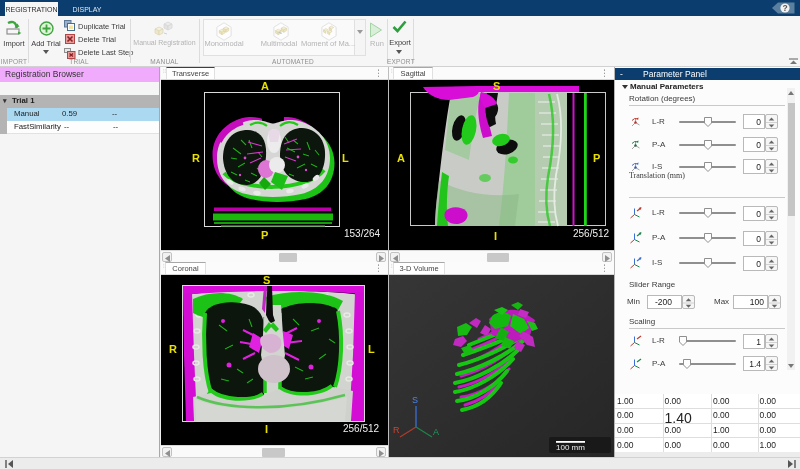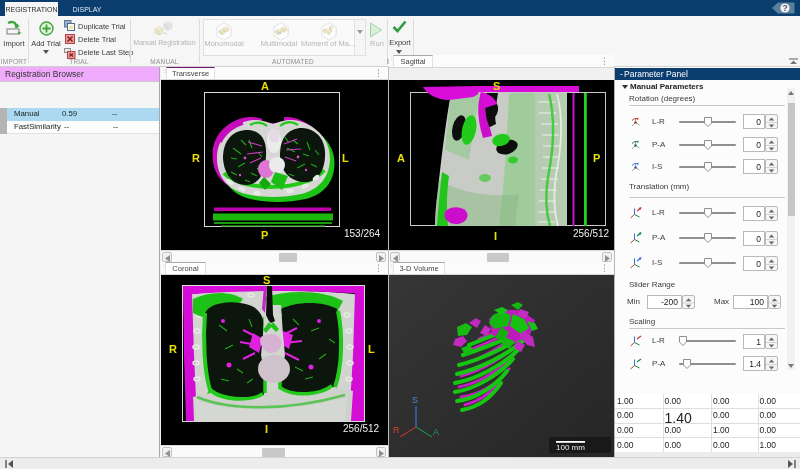--- a/index.html
+++ b/index.html
@@ -172,20 +172,24 @@
 
     <div class="seclab abs" style="left:0px;width:28px;">IMPORT</div>
     <div class="seclab abs" style="left:28px;width:102px;">TRIAL</div>
     <div class="seclab abs" style="left:130px;width:69px;">MANUAL</div>
     <div class="seclab abs" style="left:199px;width:188px;">AUTOMATED</div>
     <div class="seclab abs" style="left:387px;width:26px;">EXPORT</div>
   </div>
 
   <div id="lpanel" class="abs">
     <div id="lp-title" class="abs">Registration Browser</div>
+    <div class="lrow abs" style="top:28px;background:#b4b4b4;font-weight:bold;color:#1c1c1c;">
+      <span class="abs" style="left:3px;top:2px;font-size:7px;color:#333;">▾</span>
+      <span class="abs" style="left:12px;top:1px;">Trial 1</span>
+    </div>
     <div class="lrow abs" style="top:41px;background:#b4b4b4;">
       <div class="abs" style="left:7px;top:0;width:152px;height:13px;background:#abd9f2;"></div>
       <span class="abs" style="left:14px;top:1px;">Manual</span>
       <span class="abs" style="left:62px;top:1px;">0.59</span>
       <span class="abs" style="left:112px;top:1px;">--</span>
     </div>
     <div class="lrow abs" style="top:54px;background:#b4b4b4;">
       <div class="abs" style="left:7px;top:0;width:152px;height:13px;background:#fdfdfd;border-bottom:1px solid #e2e2e2;"></div>
       <span class="abs" style="left:14px;top:1px;">FastSimilarity</span>
       <span class="abs" style="left:64px;top:1px;">--</span>
@@ -273,21 +277,21 @@
         </svg>
       </div>
     <div class="sbtn" style="left:215px;">
         <svg width="5" height="7" viewBox="0 0 5 7">
           <path d="M0 0l5 3.5L0 7z" fill="#8f8f8f"></path>
         </svg>
       </div>
     <div class="sthumb" style="left:118px;width:18px;"></div>
   </div>
 
-  <div class="abs pane-h" style="left:389px;top:55px;width:225px;height:13px;text-decoration:underline;">
+  <div class="abs pane-h" style="left:389px;top:67px;width:225px;height:13px;text-decoration:underline;">
     <div class="phandle">⁝⁝</div>
     <div class="ptab" style="left:4px;width:40px;border-top:1px solid #a8a8a8;line-height:12px;">Sagittal</div>
     <div class="pdots" style="left:211px;">⋮</div>
   </div>
   <svg class="abs" style="left:389px;top:80px;" width="225" height="170" viewBox="0 0 225 170">
     <rect width="225" height="170" fill="#000"></rect>
     <rect x="21.5" y="12.5" width="195" height="133" fill="none" stroke="#c9c9c9" stroke-width="1"></rect>
     <defs>
         <filter id="bS" x="-5%" y="-5%" width="110%" height="110%">
           <feGaussianBlur stdDeviation="0.6"></feGaussianBlur>
@@ -527,21 +531,21 @@
     </g>
 
     <rect x="160" y="162" width="62" height="16" rx="2" fill="#191919"></rect>
     <rect x="167" y="166" width="29" height="1.8" fill="#fff"></rect>
     <text x="167" y="175" fill="#eee" font-family="Liberation Sans, sans-serif" font-size="8">100 mm</text>
   </svg>
 
   <div id="rpanel" class="abs">
     <div id="pp-head" class="abs">
         <span style="position:absolute;left:5px;top:0px;">-</span>
-        <span style="position:absolute;left:9px;border-radius:6px;">Parameter Panel</span>
+        <span style="position:absolute;left:28px;border-radius:6px;">Parameter Panel</span>
       </div>
 
     <div class="abs" style="left:7px;top:18px;width:0;height:0;border-top:4px solid #333;border-left:3.5px solid transparent;border-right:3.5px solid transparent;"></div>
     <div class="abs" style="left:15px;top:15px;font-size:8px;font-weight:bold;color:#222;">Manual Parameters</div>
     <div class="plab abs" style="left:14px;top:27px;">Rotation (degrees)</div>
     <div class="prule abs" style="left:14px;top:38px;width:156px;"></div>
     <div id="rot-rows">
       <svg class="abs" style="left:14px;top:48.5px;" width="13" height="13" viewBox="0 0 13 13">
           <path d="M6.5 6.5L6.5 2" stroke="#999" stroke-width="0.9"></path>
           <path d="M6.5 6.5L3 10" stroke="#999" stroke-width="0.9"></path>
@@ -599,21 +603,21 @@
         </svg>
       <div class="ibox abs" style="left:128px;top:92.0px;width:22px;height:15px;line-height:14px;padding-right:3px;">0</div>
       <div class="spin abs" style="left:150px;top:92.0px;height:15px;">
           <svg width="11" height="13" viewBox="0 0 11 13" style="display:block;margin:1px auto;">
             <path d="M0 6.5h11" stroke="#c9c9c9" stroke-width="0.8"></path>
             <path d="M5.5 1.5L8.3 4.5H2.7z" fill="#666"></path>
             <path d="M5.5 11.5L2.7 8.5h5.6z" fill="#666"></path>
           </svg>
         </div>
     </div>
-    <div class="plab abs" style="left:14px;top:115px;">Translation (mm)</div>
+    <div class="plab abs" style="left:14px;top:104px;font-family:Liberation Serif, serif;">Translation (mm)</div>
     <div class="prule abs" style="left:14px;top:130px;width:156px;"></div>
     <div id="tra-rows">
       <svg class="abs" style="left:14px;top:140px;" width="13" height="13" viewBox="0 0 13 13">
           <path d="M5.5 7.5V1.5" stroke="#3a6fd8" stroke-width="1"></path>
           <path d="M5.5 7.5L1.5 11" stroke="#c0392b" stroke-width="1"></path>
           <path d="M5.5 7.5L10.5 10" stroke="#1e8449" stroke-width="1"></path>
           <path d="M8 4l4-3" stroke="#c0392b" stroke-width="1.2"></path>
           <path d="M12.5 0l-1 3-2-2z" fill="#c0392b"></path>
         </svg>
       <div class="plab abs" style="left:37px;top:141px;">L-R</div>
@@ -665,21 +669,21 @@
       <div class="spin abs" style="left:150px;top:188.5px;height:15px;">
           <svg width="11" height="13" viewBox="0 0 11 13" style="display:block;margin:1px auto;">
             <path d="M0 6.5h11" stroke="#c9c9c9" stroke-width="0.8"></path>
             <path d="M5.5 1.5L8.3 4.5H2.7z" fill="#666"></path>
             <path d="M5.5 11.5L2.7 8.5h5.6z" fill="#666"></path>
           </svg>
         </div>
     </div>
     <div class="plab abs" style="left:14px;top:213px;">Slider Range</div>
     <div class="plab abs" style="left:12px;top:230px;">Min</div>
-    <div class="ibox abs" style="left:32px;top:228px;width:35px;height:14px;line-height:13px;padding-right:3px;">-200</div>
+    <div class="ibox abs" style="left:32px;top:228px;width:35px;height:14px;line-height:13px;padding-right:9px;">-200</div>
     <div class="spin abs" style="left:67px;top:228px;height:14px;">
         <svg width="11" height="12" viewBox="0 0 11 12" style="display:block;margin:1px auto;">
           <path d="M0 6h11" stroke="#c9c9c9" stroke-width="0.8"></path>
           <path d="M5.5 1.2L8.3 4.2H2.7z" fill="#666"></path>
           <path d="M5.5 10.8L2.7 7.8h5.6z" fill="#666"></path>
         </svg>
       </div>
     <div class="plab abs" style="left:99px;top:230px;">Max</div>
     <div class="ibox abs" style="left:118px;top:228px;width:35px;height:14px;line-height:13px;padding-right:3px;">100</div>
     <div class="spin abs" style="left:153px;top:228px;height:14px;">

